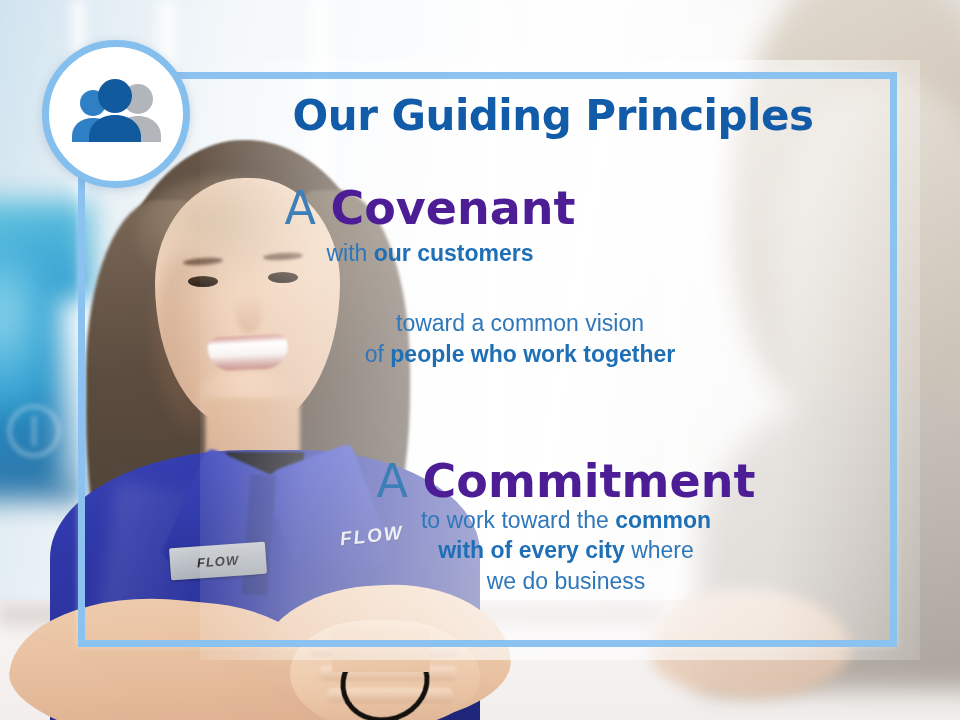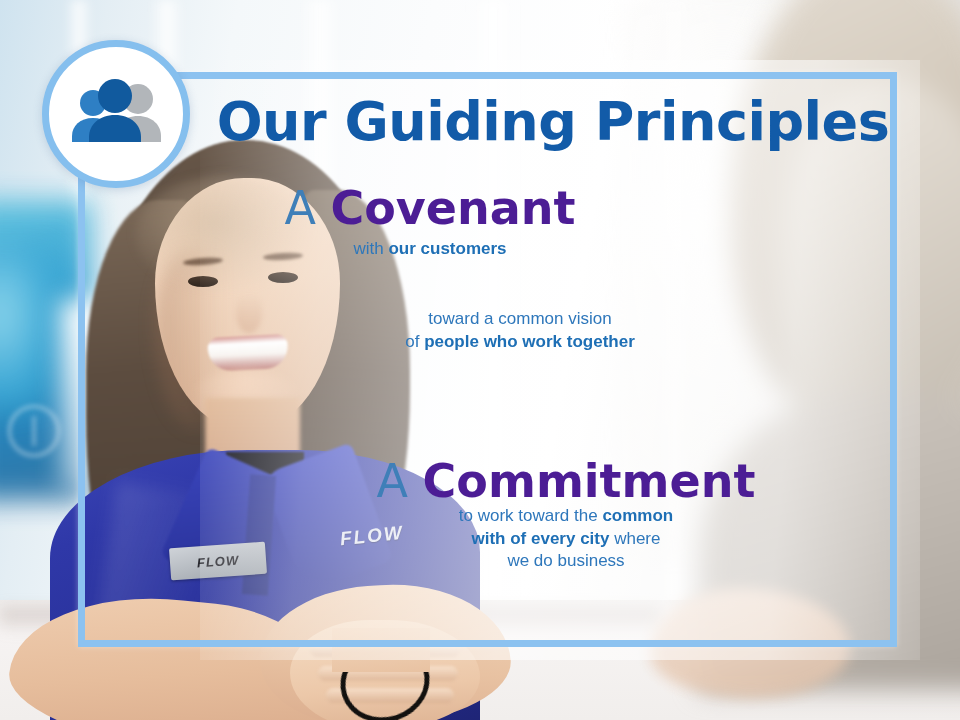--- a/index.html
+++ b/index.html
@@ -315,38 +315,38 @@
   }
   .icon-badge svg { display: block; }
 
   
   .title {
     position: absolute; left: 213px; top: 95px;
     width: 680px;
     text-align: center;
     font-family: "DejaVu Sans", sans-serif;
     font-weight: 700;
-    font-size: 54px;
+    font-size: 42px;
     line-height: 1;
     letter-spacing: -0.5px;
     color: #125BA8;
   }
 
   .block { position: absolute; color: #2B73B5; }
   .head {
     font-family: "DejaVu Sans", sans-serif;
     font-size: 46px;
     line-height: 1.02;
     white-space: nowrap;
   }
   .head .lead { font-weight: 400; color: #3f7fb8; }
   .head .key  { font-weight: 700; color: #4c1d95; }
   .sub {
     font-family: "Liberation Sans", sans-serif;
-    font-size: 17px;
+    font-size: 23px;
     line-height: 1.33;
     color: #2E77BB;
   }
   .sub b { font-weight: 700; color: #1E6FB5; }
 
   .b-covenant   { left: 160px; top: 185px; width: 540px; text-align: center; }
   .b-community  { left: 210px; top: 300px; width: 620px; text-align: center; }
   .b-commitment { left: 256px; top: 458px; width: 620px; text-align: center; }
 
   .b-covenant   .sub { margin-top: 6px; }

